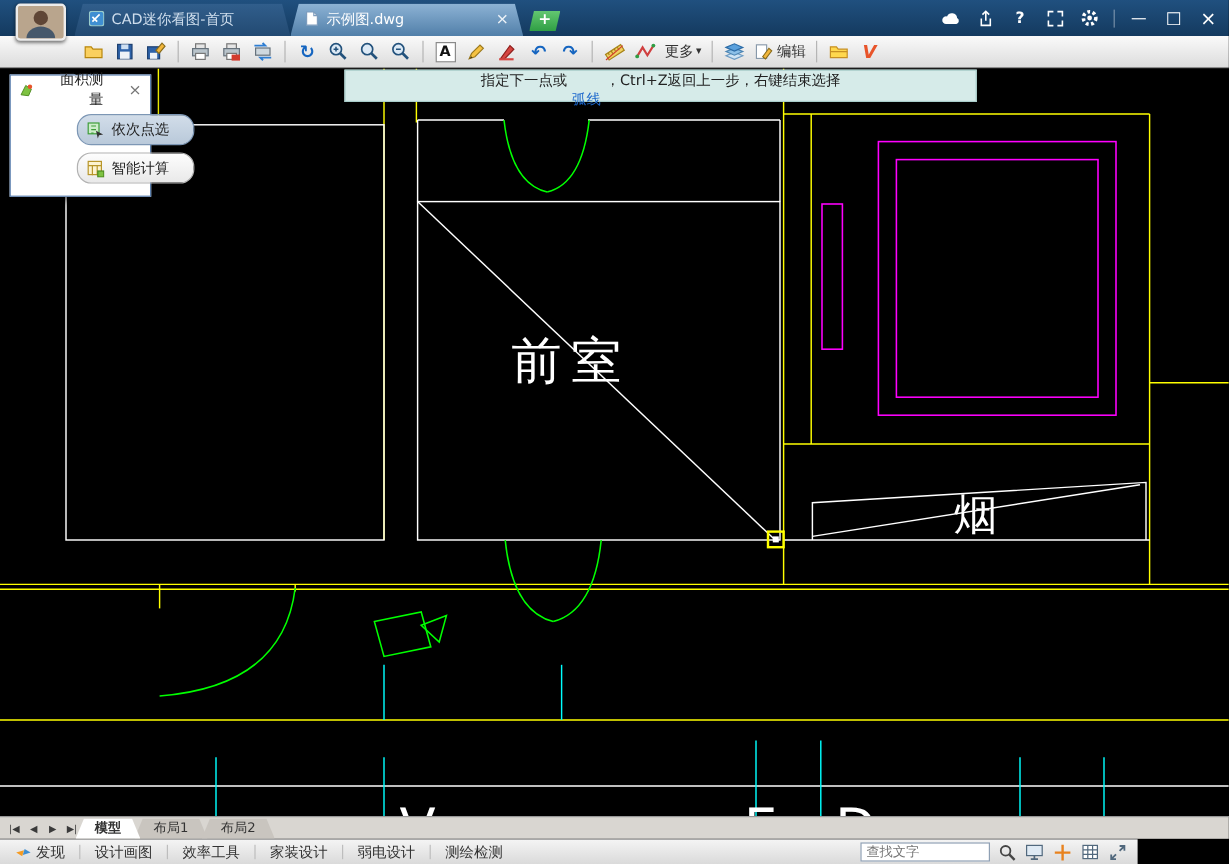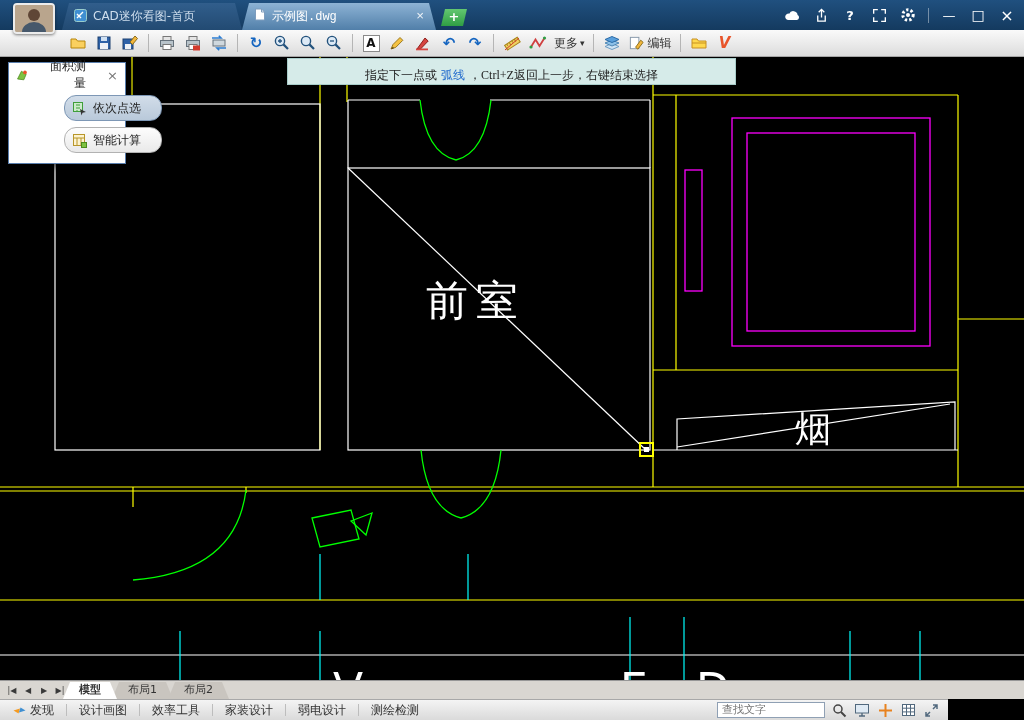--- a/index.html
+++ b/index.html
@@ -9,21 +9,21 @@
   
   .titlebar { position:absolute; left:0; top:0; width:1024px; height:30px;
     background:linear-gradient(#20507f,#143a5f); }
   .avatar { position:absolute; left:13px; top:3px; width:42px; height:31px;
     border:2px solid #ececec; border-radius:4px; overflow:hidden; z-index:40;
     background:#c8b29a; box-shadow:0 1px 3px rgba(0,0,0,.5); }
   .tabs { position:absolute; left:62px; top:3px; height:27px; display:flex; }
   .tab { height:27px; display:flex; align-items:center; gap:6px; padding:0 12px;
     font-size:12px; clip-path:polygon(7px 0, calc(100% - 7px) 0, 100% 100%, 0 100%); }
   .tab-home { width:180px; background:linear-gradient(#315e8c,#224a72); color:#cfdeed;align-items:center; }
-  .tab-active { width:194px; background:linear-gradient(#8db3d5,#517fa9); color:#fff;font-family:Liberation Mono, monospace; }
+  .tab-active { width:194px; background:linear-gradient(#8db3d5,#517fa9); color:#fff; }
   .tab-close { margin-left:auto; font-size:13px; color:#eef3f8; cursor:default; }
   .newtab { margin:6px 0 0 5px; width:26px; height:17px; text-align:center; line-height:16px;
     background:linear-gradient(#63c771,#2f9e44); color:#fff; font-size:13px; font-weight:bold;
     clip-path:polygon(4px 0,100% 0,calc(100% - 4px) 100%,0 100%); }
   .win-controls { position:absolute; right:8px; top:0; height:30px; display:flex;
     align-items:center; gap:11px; }
   .wbtn { width:18px; height:18px; display:flex; align-items:center; justify-content:center;
     color:#fff; font-size:13px; }
   .wsep { width:1px; height:15px; background:rgba(255,255,255,.4); }
 
@@ -37,24 +37,24 @@
   .glyph-blue { color:#1565c0; font-size:15px; font-weight:bold; line-height:1; }
   .a-box { width:17px; height:17px; border:1px solid #8a8a8a; background:#fff; color:#111;
     font-size:12px; font-weight:bold; display:flex; align-items:center; justify-content:center; }
   .tlabel { font-size:12px; color:#333; }
   .v-logo { color:#e8542a; font-size:15px; font-weight:bold; font-style:italic; }
 
   
   .canvas { position:absolute; left:0; top:57px; width:1024px; height:623px; background:#000; }
 
   
-  .prompt { position:absolute; left:287px; top:58px; width:449px; height:27px;
-    background:#d6ebe9; border:1px solid #a9cdca; display:flex; align-items:flex-end;
-    justify-content:center; font-size:12px; color:#222; z-index:20;font-family:Liberation Serif, serif; }
-  .prompt-link { color:#1a66cc; margin:0 4px; }
+  .prompt { position:absolute; left:287px; top:58px; width:527px; height:27px;
+    background:#d6ebe9; border:1px solid #a9cdca; display:flex; align-items:flex-start;
+    justify-content:center; font-size:12px; color:#222; z-index:20; }
+  .prompt-link { color:#1a66cc; margin:16px 4px; }
 
   
   .panel { position:absolute; left:8px; top:62px; width:118px; background:#fff;
     border:1px solid #58r; border:1px solid #5a7fae; box-shadow:3px 3px 6px rgba(0,0,0,.55); z-index:30; }
   .panel-header { height:24px; display:flex; align-items:center; gap:21px; padding:0 7px;
     font-size:12px; color:#222;text-align:right; }
   .panel-close { margin-left:auto; color:#777; font-size:13px; }
   .panel-body { padding:2px 9px 10px; }
   .pbtn { width:98px; height:26px; display:flex; align-items:center; gap:6px; padding:0 7px;
     margin-top:6px; font-size:12px; color:#222; border:1px solid #b2b2b2; border-radius:12px;

